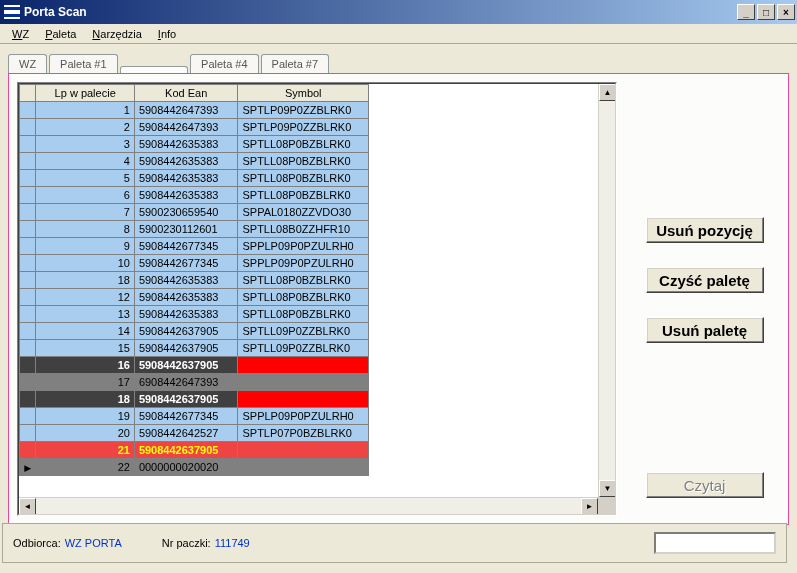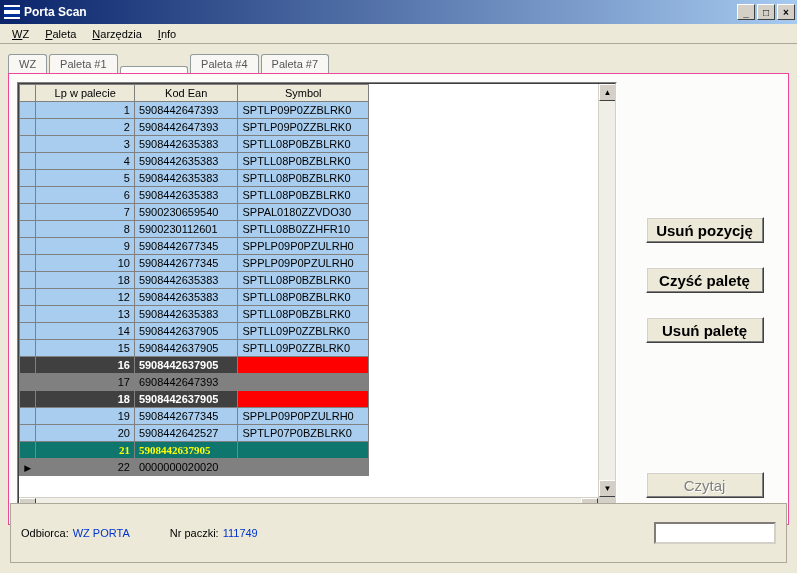--- a/index.html
+++ b/index.html
@@ -128,21 +128,21 @@
     border: 1px solid #808080;
     padding: 0; text-align: center;
   }
   .col-lp   { width: 95px; text-align: right; }
   .col-ean  { width: 100px; }
   .col-sym  { width: 126px; }
   tr.row-blue td { background: #a8cdee; }
   tr.row-red td  { background: #404040; color: #fff; font-weight: bold; }
   tr.row-red td.col-sym { background: #ff0000; color:#ff0000; }
   tr.row-gray td { background: #808080; color: #000; }
-  tr.row-green td{ background: #0f766e; color: #ffff00; font-weight: bold; font-family: Liberation Serif, serif; }
+  tr.row-green td{ background: #ef4444; color: #ffff00; font-weight: bold; }
   tr.row-green td.col-sym { color:#00a000; }
   tr.row-gray2 td{ background: #808080; color: #000; }
   .grid-white {
     position: absolute; top: 0; bottom: 17px; left: 352px; right: 17px;
     background: #fff;
   }
   
   .vscroll {
     position: absolute; top: 0; right: 0; bottom: 17px; width: 17px;
     background: #efefe7;
@@ -175,22 +175,22 @@
     box-shadow: inset -1px -1px 0 #808080, inset 1px 1px 0 #d4d0c8;
     font-family: inherit; font-size: 15px;
     cursor: default;
   }
   .btn.primary { font-weight: bold; }
   .btn.disabled { color: #808080; text-shadow: 1px 1px 0 #fff; }
   .spacer-big { flex: 1; }
   
   .footer {
     position: absolute;
-    left: 10px; right: 10px; bottom: 10px;
-    height: 60px;
+    left: 2px; right: 10px; bottom: 10px;
+    height: 40px;
     border: 1px solid #aca899;
     display: flex; align-items: center;
     padding: 0 10px;
     background: #ece9d8;
   }
   .footer .lbl { color: #000; }
   .footer .val { color: #0033cc; margin-left: 4px; margin-right: 40px; }
   .footer .input {
     margin-left: auto;
     width: 122px; height: 22px;

